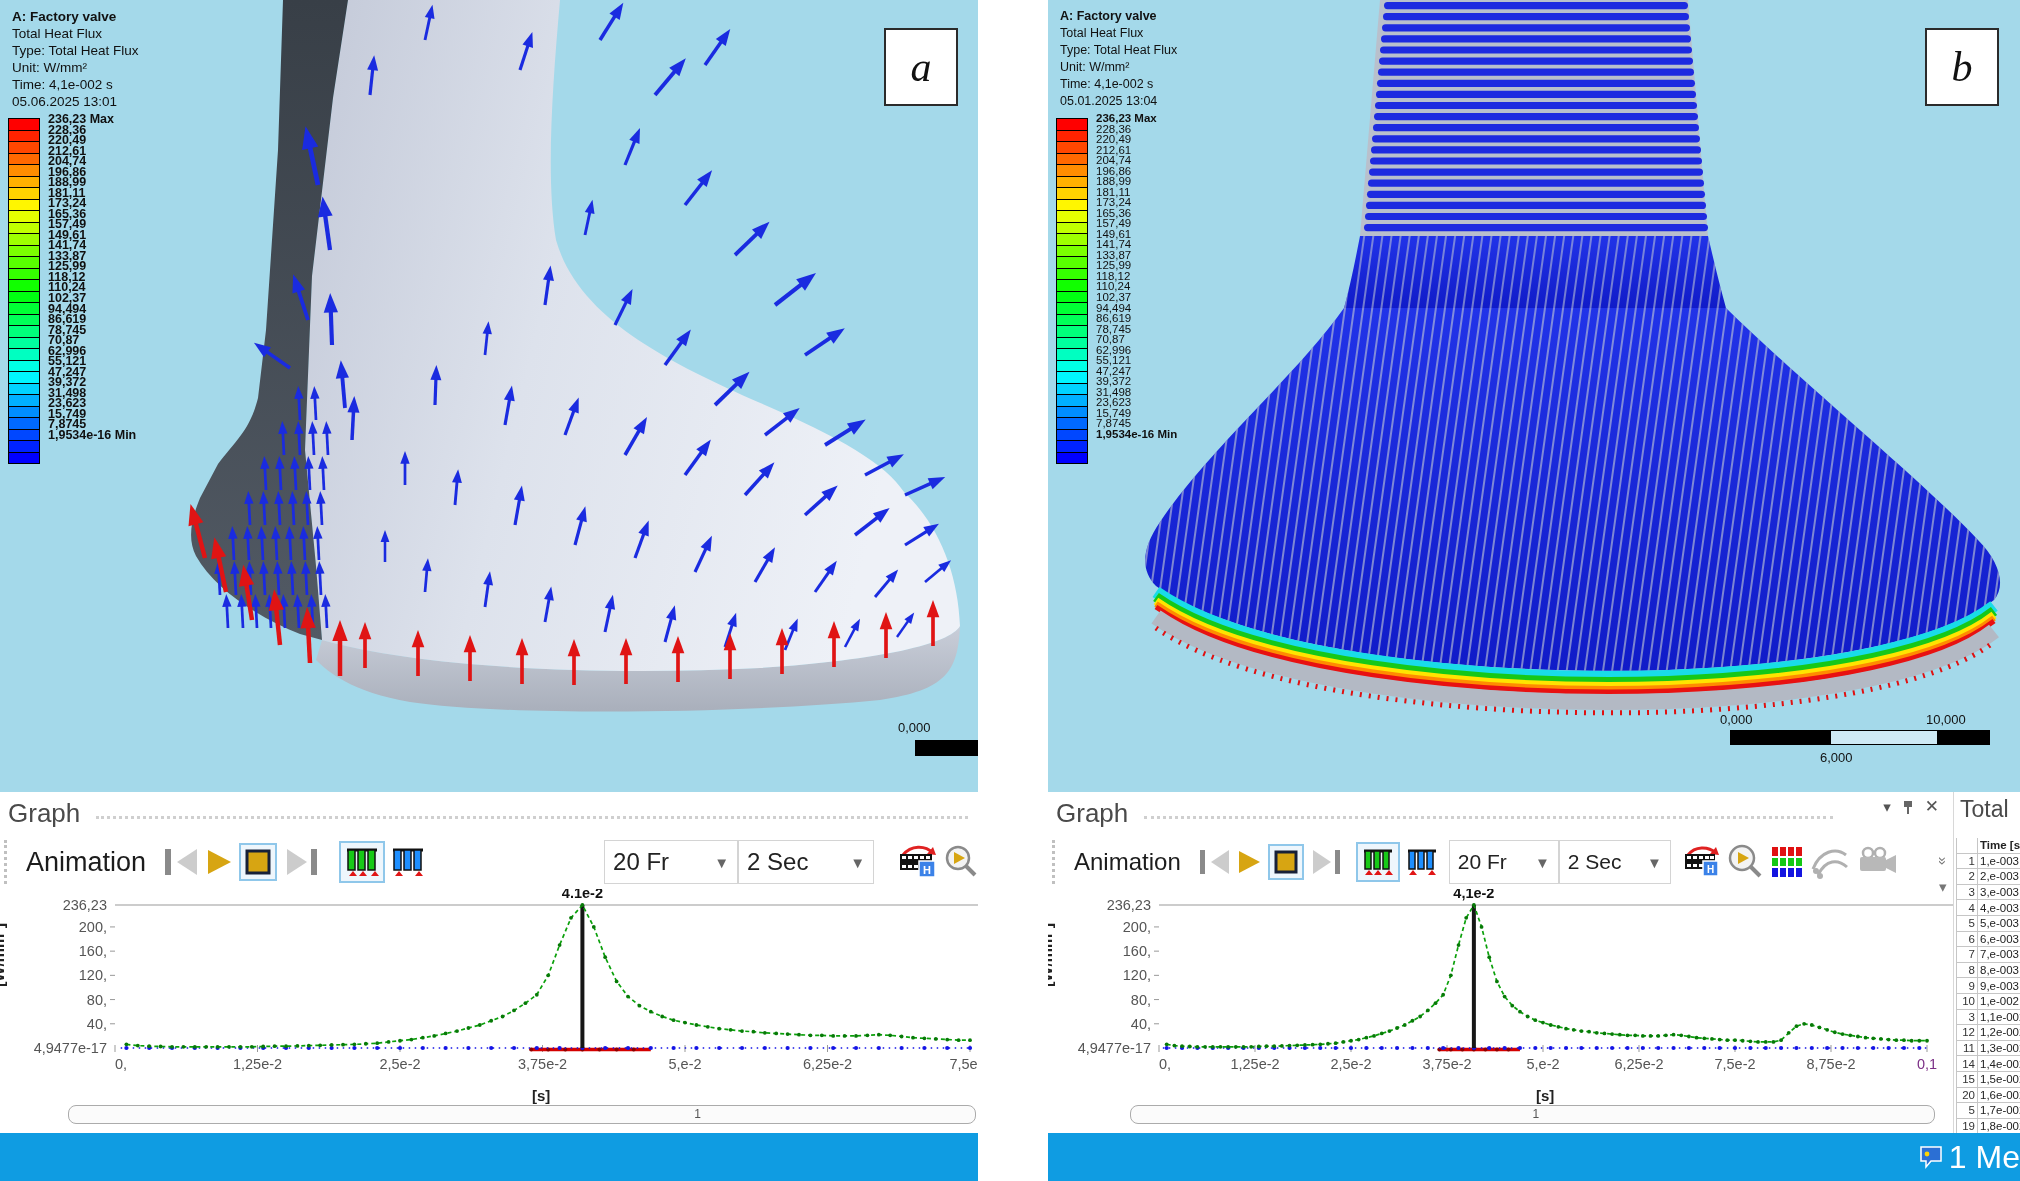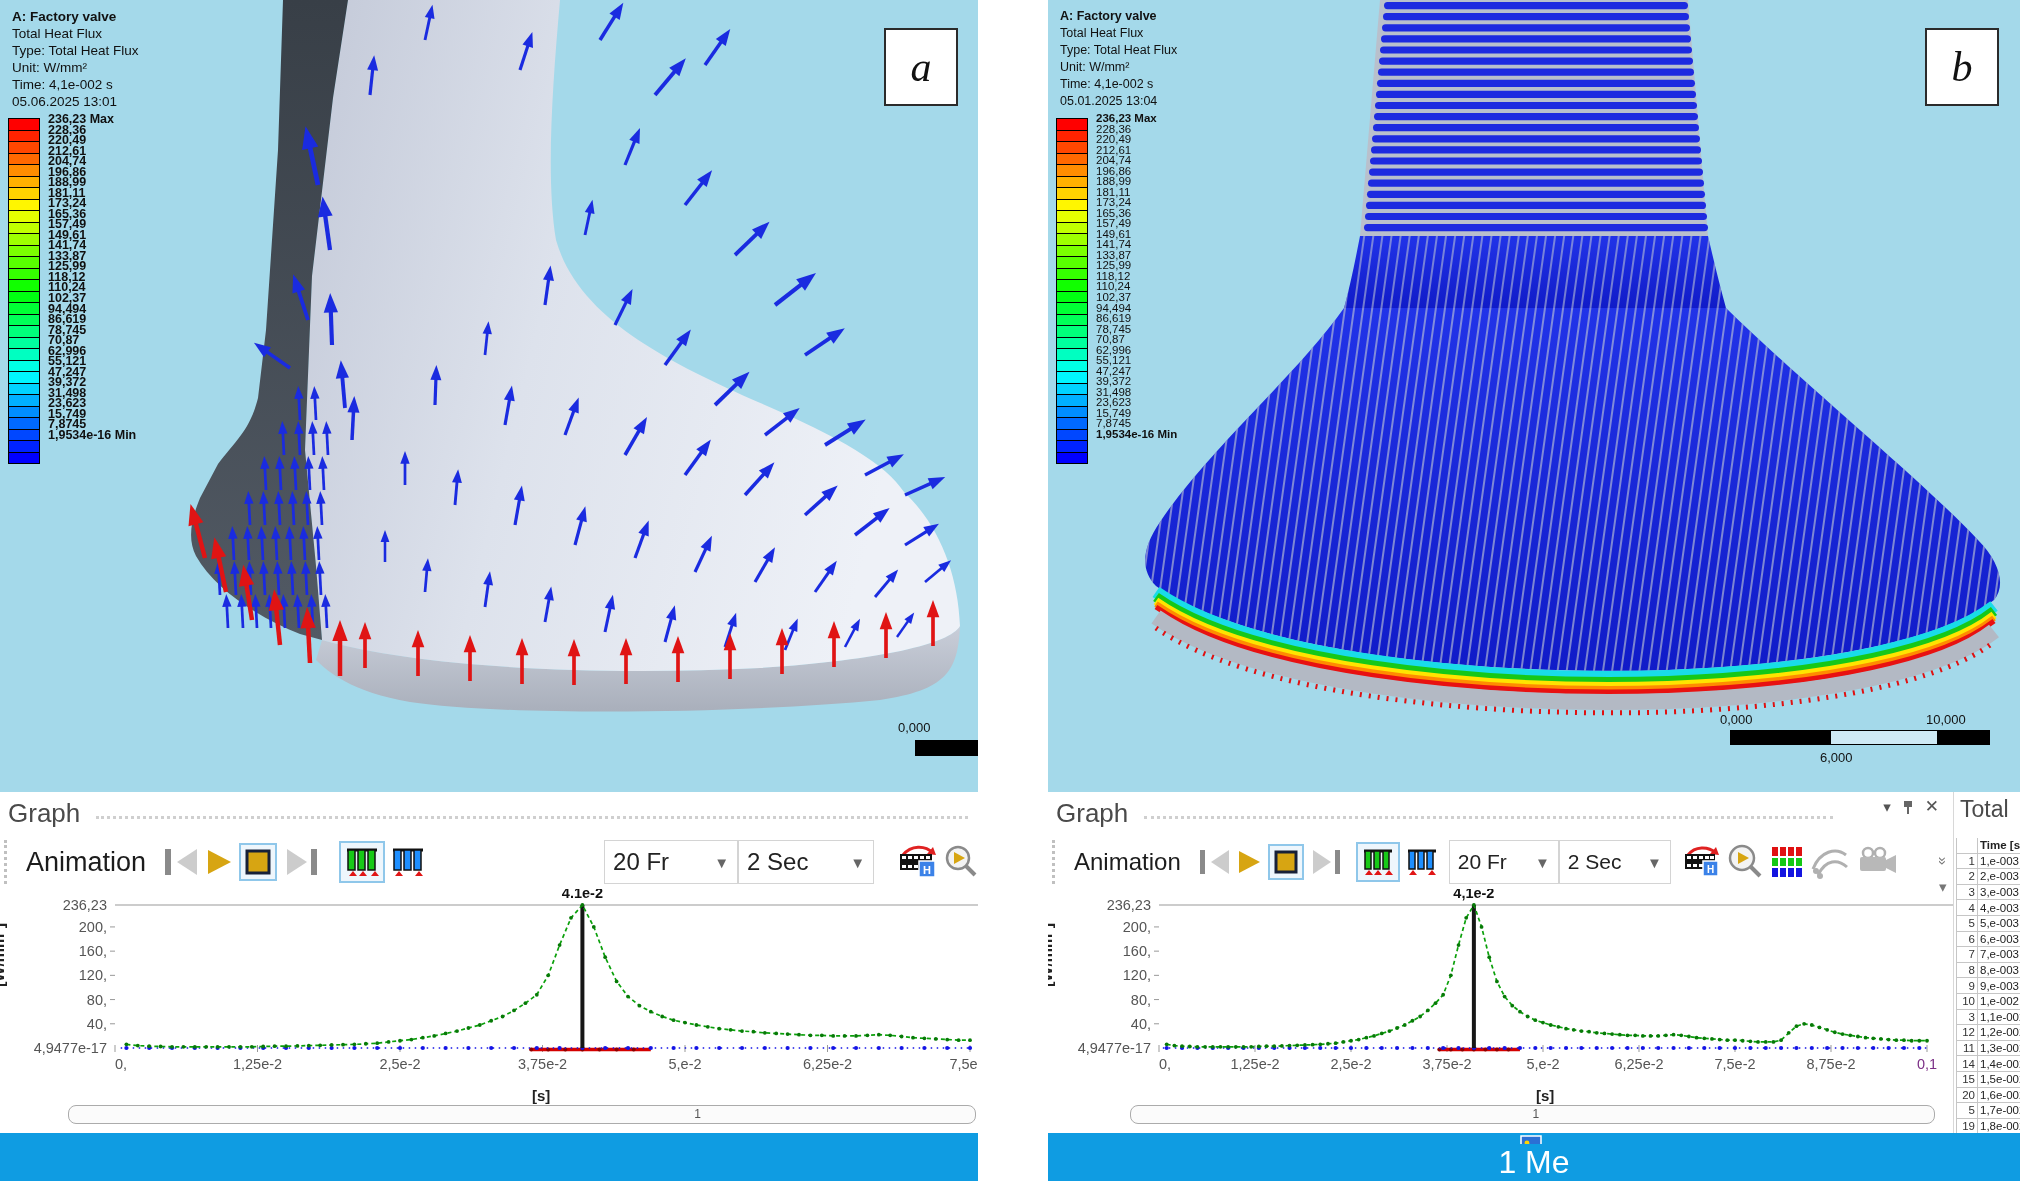--- a/index.html
+++ b/index.html
@@ -33,21 +33,21 @@
   .tbtn{display:flex;align-items:center;justify-content:center;margin:0 3px;cursor:pointer;}
   .boxed{border:2px solid #8fc7ea;background:#eef6fc;padding:4px;}
   .ddl{display:flex;align-items:center;justify-content:space-between;border:1px solid #d4d4d4;background:#fff;
        height:42px;padding:0 8px;color:#222;}
   .ddl .caret{color:#666;font-size:15px;margin-left:6px;}
   .chart{position:absolute;left:0;top:97px;}
   .xlabel{position:absolute;top:295px;font-size:15px;font-weight:bold;color:#222;}
   .slider{position:absolute;top:313px;height:17px;border:1px solid #ababab;border-radius:8px;background:#fbfbfb;}
   .slider span{position:absolute;top:1px;font-size:12px;color:#555;}
   .statusbar{position:absolute;top:1133px;left:0;width:100%;height:48px;background:#0f9ce2;display:flex;
-             align-items:center;justify-content:flex-end;color:#fff;font-size:32px;overflow:hidden;flex-direction:column;}
+             align-items:center;justify-content:flex-end;color:#fff;font-size:32px;overflow:hidden;}
   #tabular{position:absolute;left:1953px;top:792px;width:67px;height:341px;background:#fff;border-left:1px solid #d8d8d8;overflow:hidden;}
   .tab-title{font-size:23px;color:#4a4a4a;margin:4px 0 0 6px;}
   .ttable{position:absolute;top:46px;left:2px;width:120px;border-collapse:collapse;font-size:11.5px;color:#222;}
   .ttable td{border:1px solid #c6c6c6;height:14.6px;padding:0 2px;white-space:nowrap;overflow:hidden;}
   .ttable .rn{width:16px;text-align:right;color:#333;}
   .thead td{font-weight:bold;border-top:none;}
   .collapse-glyphs{position:absolute;right:6px;top:56px;color:#777;font-size:15px;text-align:center;line-height:26px;}
   svg text{font-family:"Liberation Sans",sans-serif;}
 </style>
 </head>

